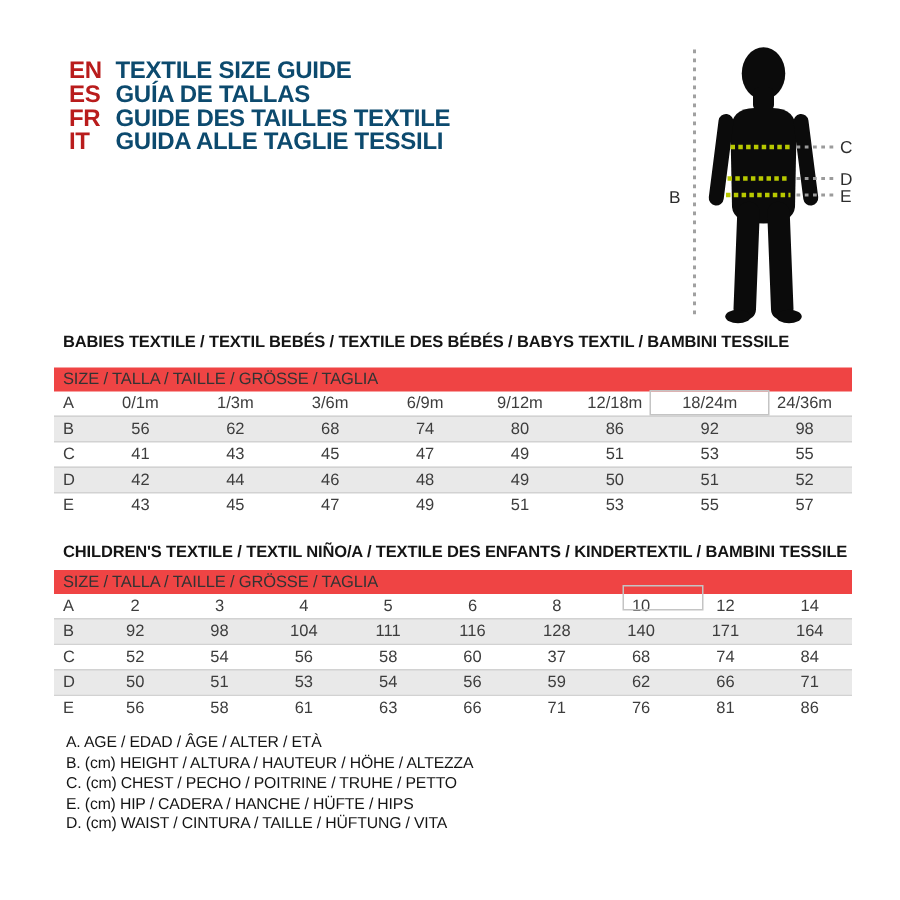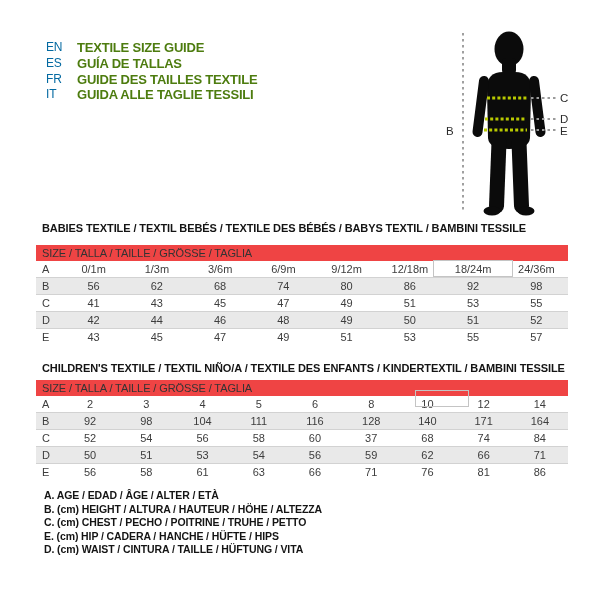--- a/index.html
+++ b/index.html
@@ -6,41 +6,41 @@
   body{
     width:600px;height:600px;background:#ffffff;position:relative;
     font-family:"Liberation Sans",sans-serif;color:#222;
     -webkit-font-smoothing:antialiased;
   }
   .abs{position:absolute;}
 
   
   .lang-list{left:46px;top:40px;}
   .lang-row{display:flex;height:15.8px;line-height:15.8px;}
-  .lang-code{width:31px;font-weight:normal;font-size:12px;color:#0369a1;letter-spacing:-0.2px;}
-  .lang-label{font-weight:bold;font-size:13px;color:#4d7c0f;letter-spacing:-0.2px;white-space:nowrap;}
+  .lang-code{width:31px;font-weight:bold;font-size:16px;color:#b91c1c;letter-spacing:-0.2px;}
+  .lang-label{font-weight:bold;font-size:16px;color:#0c4a6e;letter-spacing:-0.2px;white-space:nowrap;}
 
   
   .section-title{font-weight:bold;font-size:11px;color:#141414;letter-spacing:-0.1px;white-space:nowrap;}
 
   
   .size-table{left:36px;width:532px;font-size:11px;color:#3d3d3d;}
   .band{background:#ef4444;color:#333333;height:16px;line-height:16px;padding-left:6px;letter-spacing:-0.1px;}
   .rows .trow{display:flex;height:16px;line-height:16px;}
   .rows .trow + .trow{border-top:1px solid #d2d2d2;}
   .rows .trow:nth-child(even){background:#e9e9e9;}
   .cell{flex:1;text-align:center;}
   .cell.letter{flex:0 0 20px;text-align:left;padding-left:6px;}
 
   
   .sel-box{border:1px solid #c4c4c4;background:transparent;}
 
   
   .legend{left:44px;top:489px;}
-  .legend-line{font-weight:bold;font-size:10.5px;line-height:13.5px;color:#141414;letter-spacing:-0.1px;white-space:nowrap;}
+  .legend-line{font-weight:normal;font-size:10.5px;line-height:13.5px;color:#141414;letter-spacing:-0.1px;white-space:nowrap;}
 </style>
 </head>
 <body>
 
 <div class="abs lang-list">
   <div class="lang-row">
     <span class="lang-code">EN</span>
     <span class="lang-label">TEXTILE SIZE GUIDE</span>
   </div>
   <div class="lang-row">

